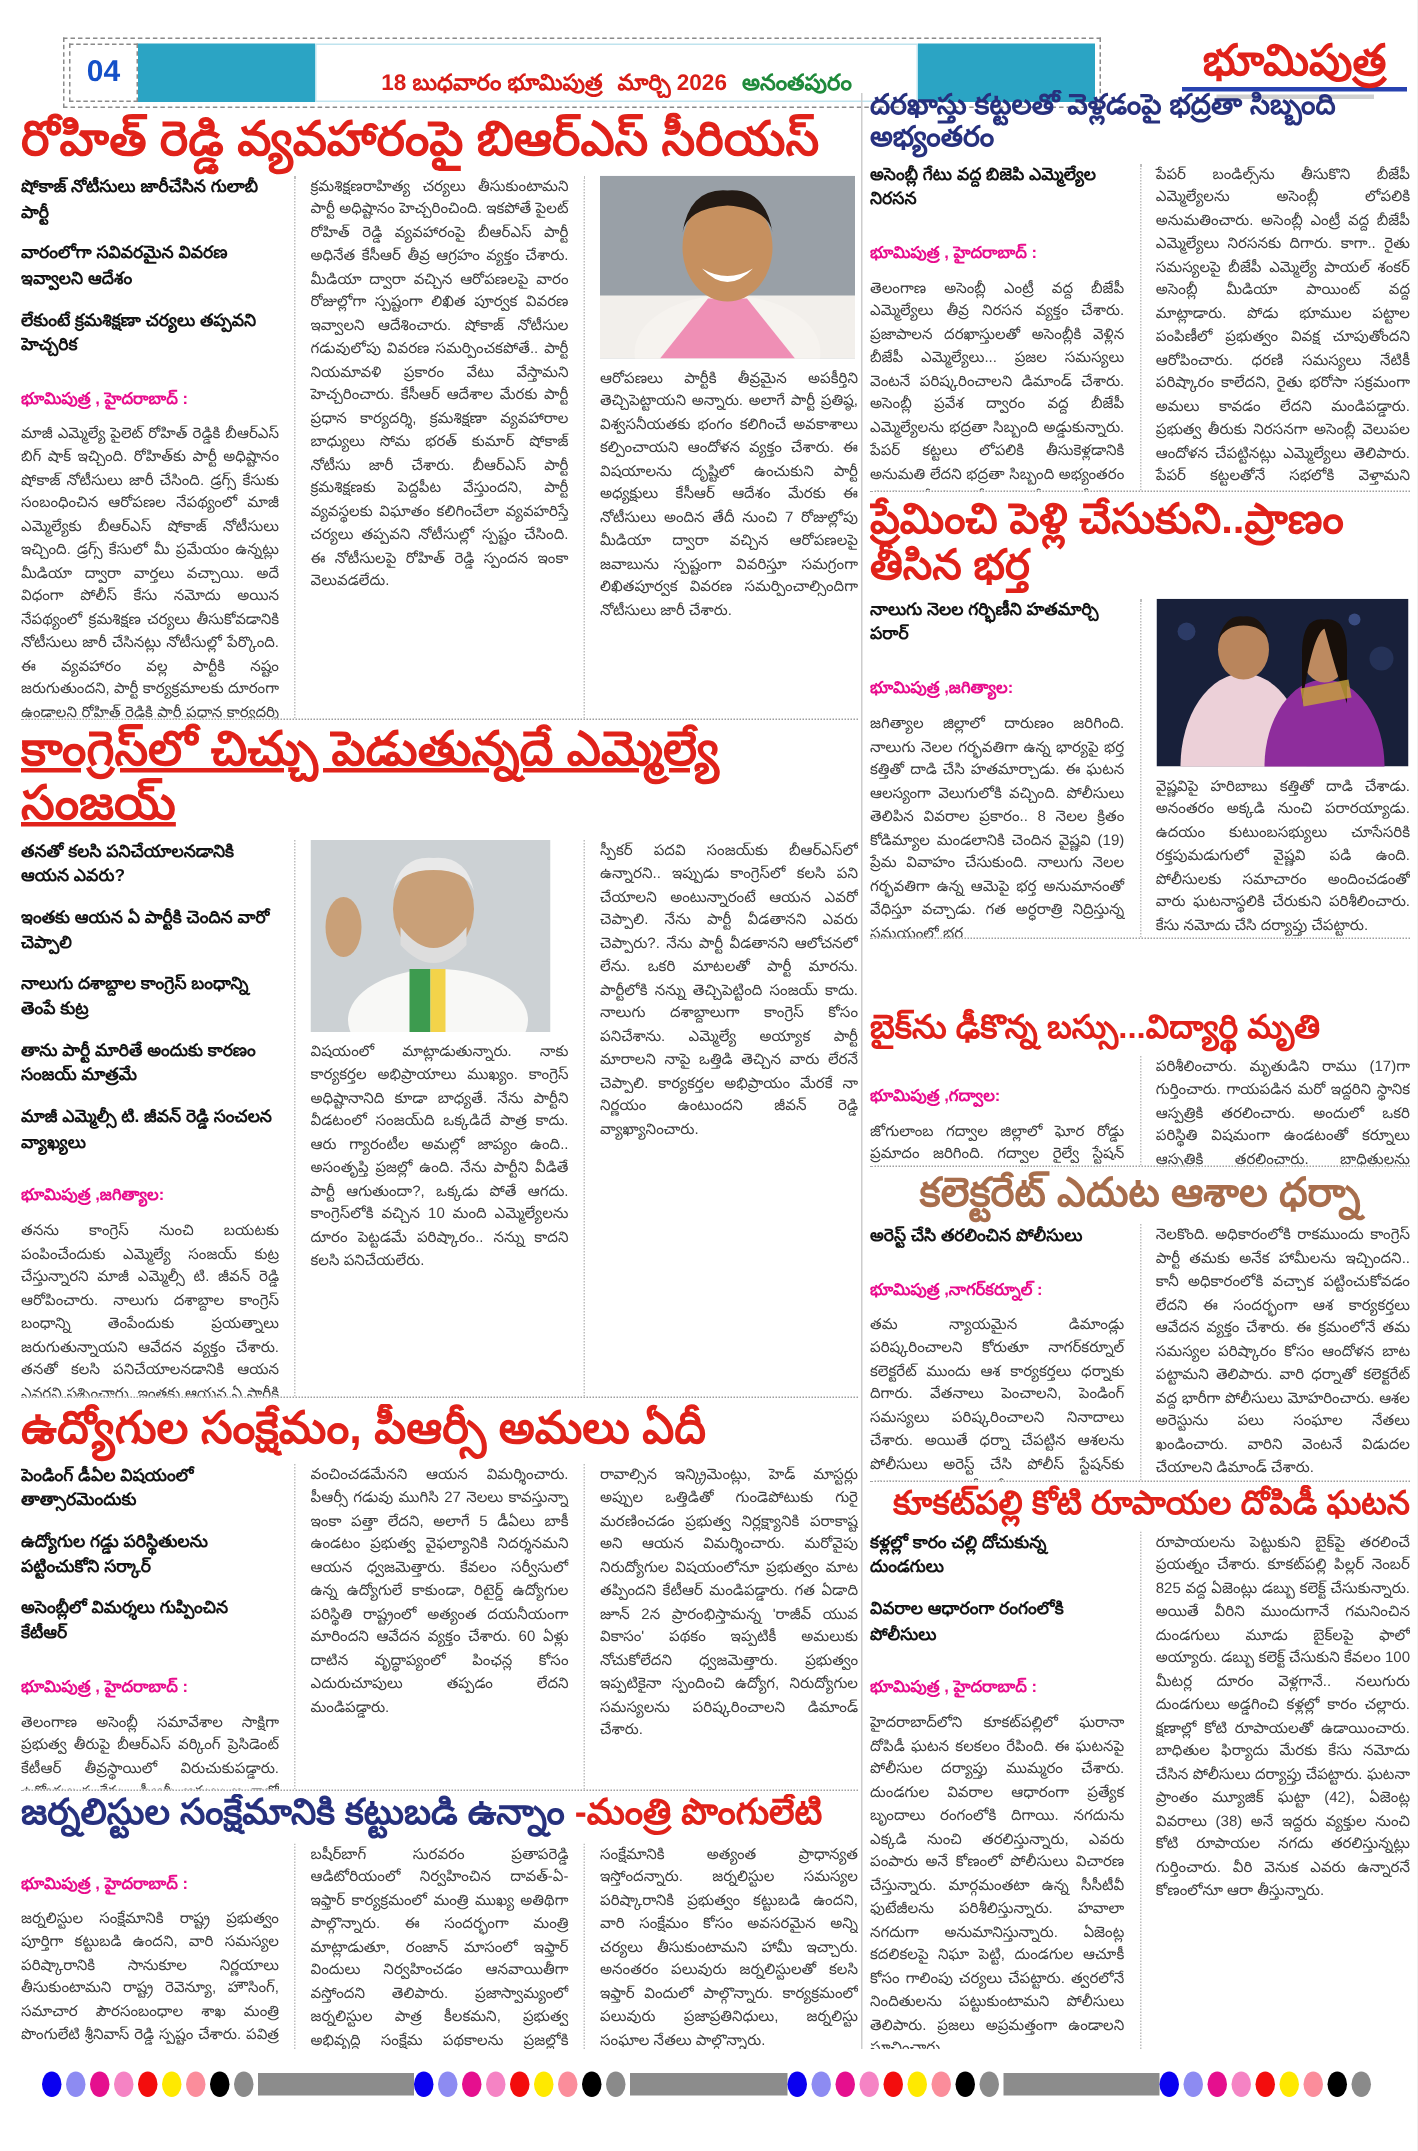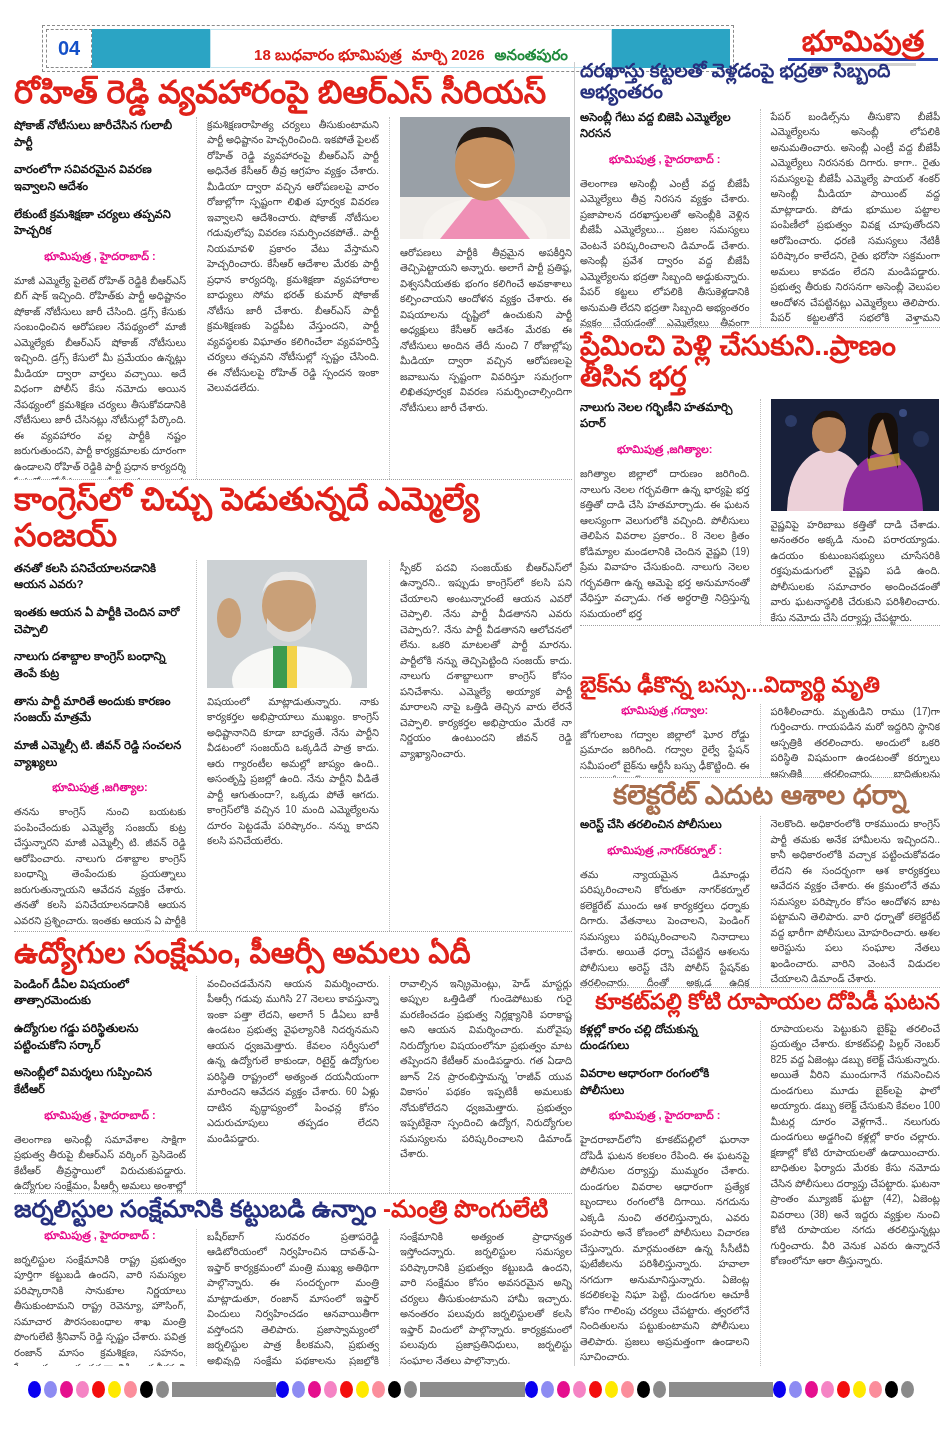--- a/index.html
+++ b/index.html
@@ -22,21 +22,21 @@
 
   
   .art{position:absolute;display:flex;flex-direction:column;box-sizing:border-box;overflow:hidden;}
   .rule-bottom{border-bottom:1px dotted #9e9e9e;}
   .hl{margin:0 0 6px;font-weight:bold;line-height:1.12;}
   .red{color:#e0221a}.navy{color:#27317e}.brown{color:#a86e4d}
   .cols{display:flex;flex:1;min-height:0;overflow:hidden;}
   .col{flex:1;overflow:hidden;min-width:0;}
   .col + .col{border-left:1px dotted #bdbdbd;padding-left:10px;margin-left:10px;}
   .sub{font-size:11.5px;font-weight:bold;color:#141414;line-height:1.45;margin:0 0 11px;}
-  .dateline{color:#e80b8c;font-weight:bold;font-size:11px;text-align:center;margin:0 0 8px;}
+  .dateline{color:#e80b8c;font-weight:bold;font-size:11px;text-align:left;margin:20px 0 8px;}
   .body{font-size:10px;line-height:1.55;color:#3b3b3b;text-align:justify;margin:0;}
   .photo{margin:0 0 6px;line-height:0;}
   .photo svg{display:block;}
 
   .vdivider{position:absolute;left:574px;top:62px;height:1304px;border-left:1px solid #cccccc;}
 
   
   .footer{position:absolute;top:1381px;left:28px;width:889px;display:flex;align-items:center;justify-content:space-between;}
   .dot-group{display:flex;align-items:center;}
   .dot{width:13px;height:17px;border-radius:50%;display:inline-block;margin-right:3px;}
@@ -89,21 +89,21 @@
             <path d="M55 38 Q60 8 85 10 Q110 8 115 38 Q112 22 85 20 Q58 22 55 38 Z" fill="#231a14"></path>
             <path d="M68 62 Q85 72 102 62 Q85 80 68 62 Z" fill="#fff"></path>
           </svg>
         </div>
         <p class="body">ఆరోపణలు పార్టీకి తీవ్రమైన అపకీర్తిని తెచ్చిపెట్టాయని అన్నారు. అలాగే పార్టీ ప్రతిష్ఠ, విశ్వసనీయతకు భంగం కలిగించే అవకాశాలు కల్పించాయని ఆందోళన వ్యక్తం చేశారు. ఈ విషయాలను దృష్టిలో ఉంచుకుని పార్టీ అధ్యక్షులు కేసీఆర్ ఆదేశం మేరకు ఈ నోటీసులు అందిన తేదీ నుంచి 7 రోజుల్లోపు మీడియా ద్వారా వచ్చిన ఆరోపణలపై జవాబును స్పష్టంగా వివరిస్తూ సమగ్రంగా లిఖితపూర్వక వివరణ సమర్పించాల్సిందిగా నోటీసులు జారీ చేశారు.</p>
       </div>
     </div>
   </section>
 
   <section class="art rule-bottom" style="top:482px;left:14px;width:558px;height:450px;">
-    <h1 class="hl red" style="font-size:32px;">కాంగ్రెస్‌లో చిచ్చు పెడుతున్నదే ఎమ్మెల్యే సంజయ్</h1>
+    <h1 class="hl red" style="font-size:32px;text-decoration:underline;">కాంగ్రెస్‌లో చిచ్చు పెడుతున్నదే ఎమ్మెల్యే సంజయ్</h1>
     <div class="cols">
       <div class="col">
         <p class="sub">తనతో కలసి పనిచేయాలనడానికి ఆయన ఎవరు?</p>
         <p class="sub">ఇంతకు ఆయన ఏ పార్టీకి చెందిన వారో చెప్పాలి</p>
         <p class="sub">నాలుగు దశాబ్దాల కాంగ్రెస్ బంధాన్ని తెంపే కుట్ర</p>
         <p class="sub">తాను పార్టీ మారితే అందుకు కారణం సంజయ్ మాత్రమే</p>
         <p class="sub">మాజీ ఎమ్మెల్సీ టి. జీవన్ రెడ్డి సంచలన వ్యాఖ్యలు</p>
         <p class="dateline">భూమిపుత్ర ,జగిత్యాల:</p>
         <p class="body">తనను కాంగ్రెస్ నుంచి బయటకు పంపించేందుకు ఎమ్మెల్యే సంజయ్ కుట్ర చేస్తున్నారని మాజీ ఎమ్మెల్సీ టి. జీవన్ రెడ్డి ఆరోపించారు. నాలుగు దశాబ్దాల కాంగ్రెస్ బంధాన్ని తెంపేందుకు ప్రయత్నాలు జరుగుతున్నాయని ఆవేదన వ్యక్తం చేశారు. తనతో కలసి పనిచేయాలనడానికి ఆయన ఎవరని ప్రశ్నించారు. ఇంతకు ఆయన ఏ పార్టీకి చెందిన వారో చెప్పాలని డిమాండ్ చేశారు. తాను పార్టీ మారితే అందుకు కారణం సంజయ్ మాత్రమేనని స్పష్టం చేశారు. ఈ</p>
       </div>

